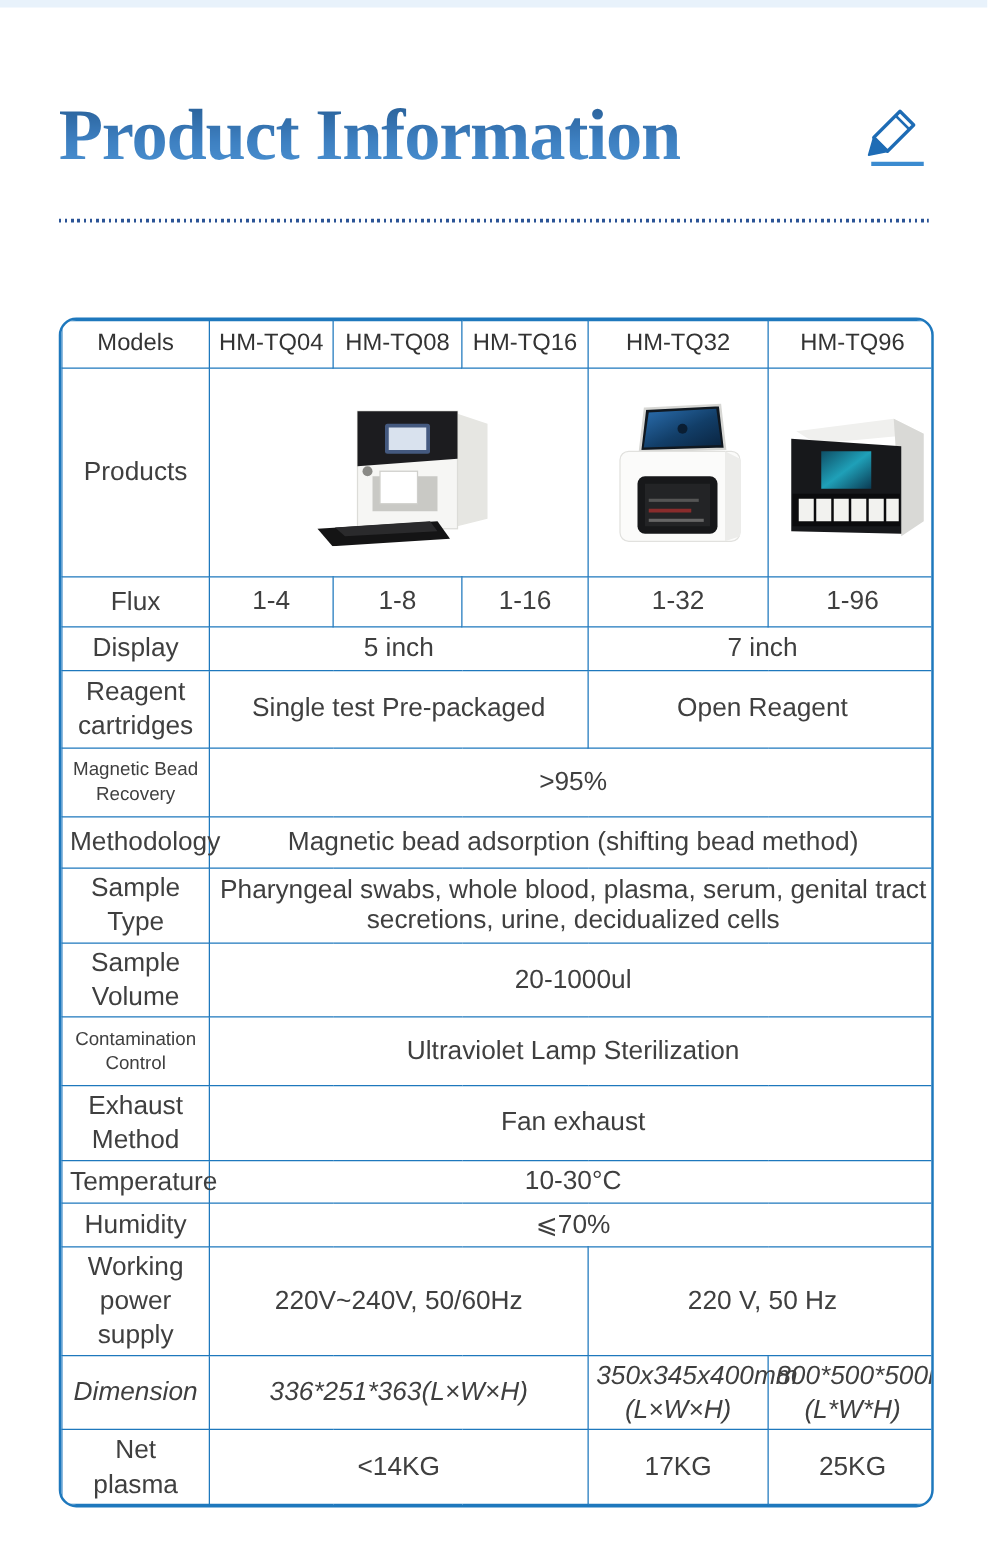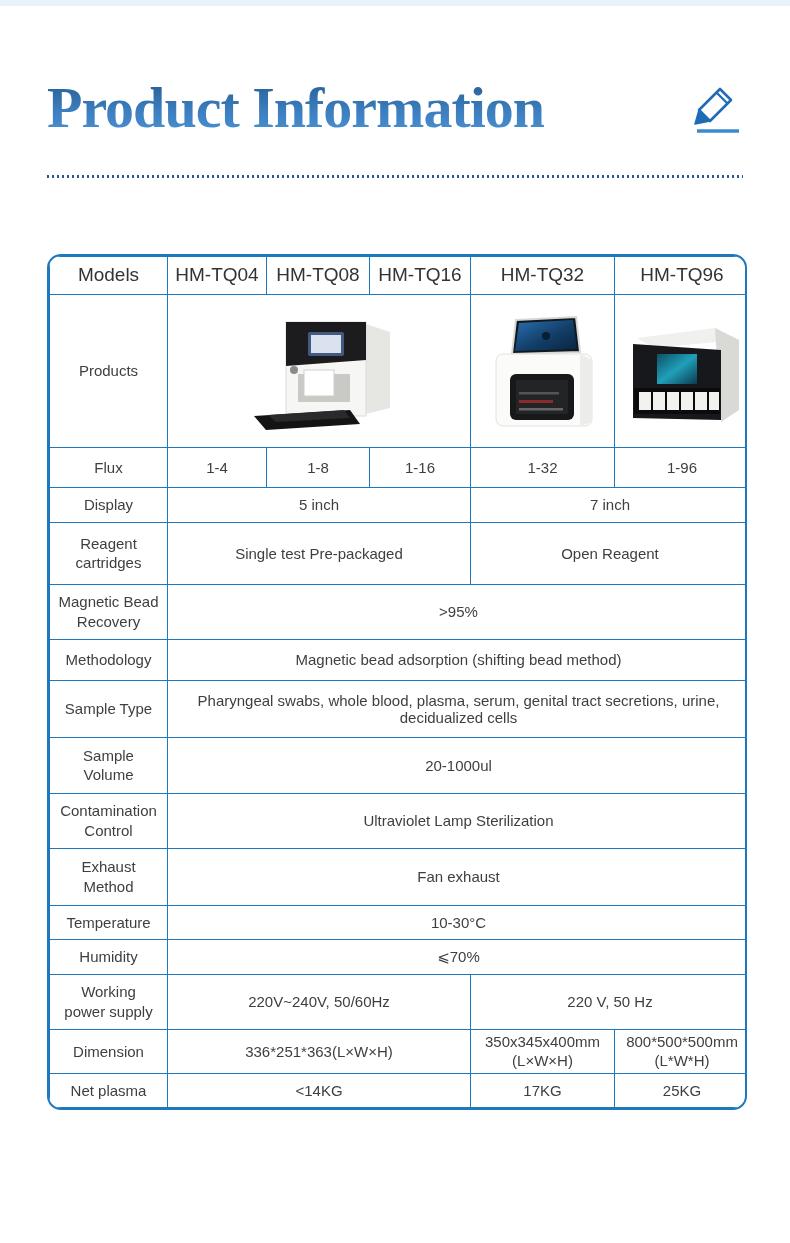--- a/index.html
+++ b/index.html
@@ -24,31 +24,31 @@
   }
   .subtitle{margin:22px 0 0;font-size:20px;color:#3a3a3a;}
   .table-wrap{
     margin-top:76px;width:700px;border:2px solid #1e78bd;border-radius:14px;overflow:hidden;
     box-sizing:border-box;
   }
   table.spec{border-collapse:collapse;table-layout:fixed;width:100%;}
   table.spec td,table.spec th{
     border:1.5px solid #1e78bd;text-align:center;vertical-align:middle;
     padding:2px 6px;font-weight:normal;white-space:pre-line;box-sizing:border-box;
-    font-size:15px;color:#3f3f3f;
+    font-size:21px;color:#3f3f3f;
   }
   tr.r-header{height:38px;}   tr.r-header th{font-size:19px;color:#333;margin-left:24px;}
   tr.r-products{height:122px;} tr.r-products td{padding:0;}
   tr.r-flux{height:40px;}      tr.r-display{height:35px;}
   tr.r-reagent{height:62px;}   tr.r-magnetic{height:55px;}
   tr.r-method{height:41px;}    tr.r-sample{height:57px;}
   tr.r-volume{height:56px;}    tr.r-contam{height:55px;}
   tr.r-exhaust{height:57px;}   tr.r-temp{height:34px;}
   tr.r-humid{height:35px;}     tr.r-air{height:35px;}
-  tr.r-power{height:55px;}     tr.r-dim{height:42px;}
+  tr.r-power{height:55px;}     tr.r-dim{height:42px;font-style:italic;}
   tr.r-net{height:34px;}
   th.rowlabel{font-size:16.5px;color:#3c3c3c;line-height:1.3;}
   tr.r-magnetic th.rowlabel,tr.r-contam th.rowlabel{font-size:15px;margin-left:32px;}
   td.small2{font-size:13.5px;line-height:1.3;}
   td.big{font-size:19.5px;}
   .ph{display:block;margin:0 auto;}
 </style>
 </head>
 <body>
 

